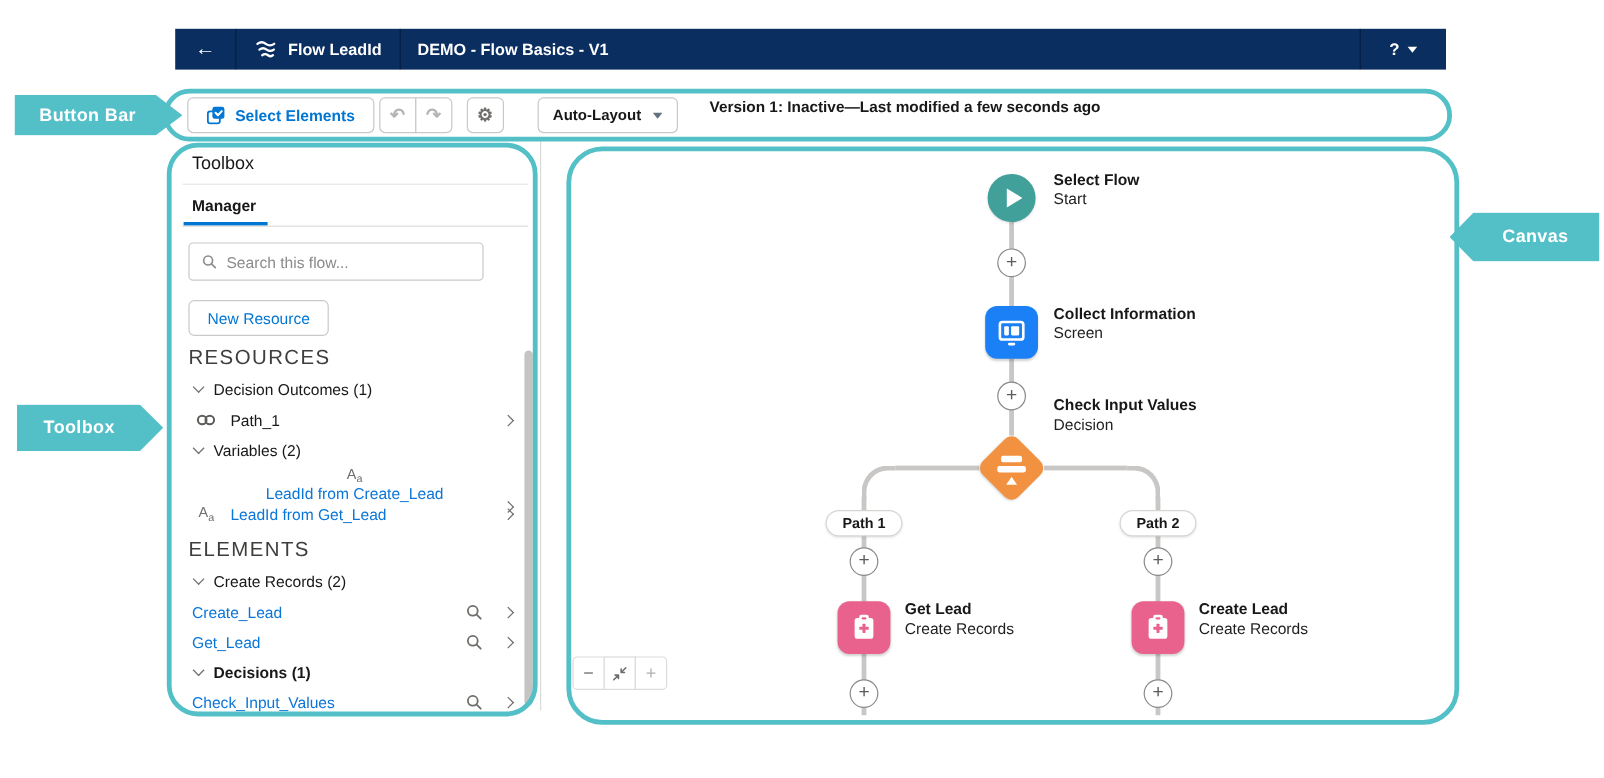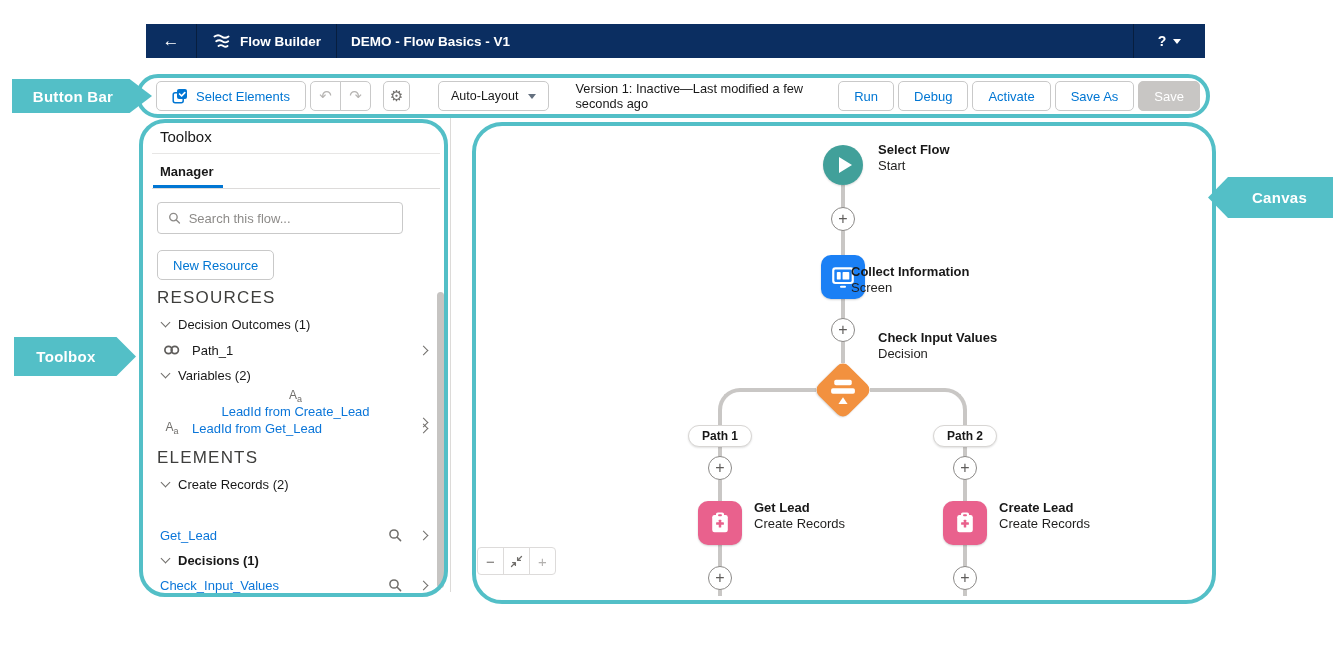--- a/index.html
+++ b/index.html
@@ -31,21 +31,21 @@
   .hdr-sep { width:1px; height:100%; background:rgba(0,0,0,.35); }
   .hdr-title { padding:0 14px; font-size:13.5px; font-weight:bold; }
   .hdr-help { margin-left:auto; height:100%; width:72px; border-left:1px solid rgba(0,0,0,.35);
               display:flex; align-items:center; justify-content:center; gap:7px; cursor:pointer; }
   .hdr-help-q { font-size:14px; font-weight:bold; }
   .caret-dn-w { width:0; height:0; border-left:4px solid transparent; border-right:4px solid transparent;
                 border-top:5px solid #fff; }
 
   
   .bbar { position:absolute; left:156px; top:81px; width:1044px; height:30px;
-          display:flex; align-items:flex-start; }
+          display:flex; align-items:flex-start;font-weight:bold; }
   .btn { height:30px; background:#fff; border:1px solid #c9c9c9; border-radius:5px;
          color:#0176d3; font-size:13px; display:flex; align-items:center; justify-content:center;
          padding:0 15px; cursor:pointer; white-space:nowrap; }
   .btn.icon-btn { padding:0; width:31px; }
   .btn.sel { gap:8px; }
   .grp { display:flex; margin-left:4px; }
   .grp .btn { border-radius:0; margin-left:-1px; color:#b6b4b2; }
   .grp .btn:first-child { border-radius:5px 0 0 5px; margin-left:0; }
   .grp .btn:last-child { border-radius:0 5px 5px 0; }
   .icon-undo::before { content:"↶"; font-size:15px; }
@@ -134,21 +134,21 @@
       <span></span>
     </div>
     <div class="hdr-app">
       <svg width="19" height="17" viewBox="0 0 19 17">
         <g fill="none" stroke="#fff" stroke-width="1.9" stroke-linecap="round">
           <path d="M2.5 3.5 q3.6 -2.6 7 0 t7 0"></path>
           <path d="M4.2 8.3 q3 -2.2 6 0 t6 0"></path>
           <path d="M6.5 13 q2.4 -1.7 4.8 0 t4.2 0"></path>
         </g>
       </svg>
-      <span class="hdr-app-name">Flow Builder</span>
+      <span class="hdr-app-name">Flow LeadId</span>
     </div>
     <div class="hdr-sep"></div>
     <div class="hdr-title">DEMO - Flow Basics - V1</div>
     <div class="hdr-help">
       <span class="hdr-help-q">?</span>
       <span class="caret-dn-w"></span>
     </div>
   </div>
 
   <div class="bbar">
@@ -169,27 +169,20 @@
         </div>
     </div>
     <div class="btn icon-btn btn-gear">
         <span class="icon-gear"></span>
       </div>
     <div class="btn btn-layout">
       <span>Auto-Layout</span>
       <span class="caret-dn-g"></span>
     </div>
     <div class="version">Version 1: Inactive—Last modified a few seconds ago</div>
-    <div class="bbar-right">
-      <div class="btn">Run</div>
-      <div class="btn">Debug</div>
-      <div class="btn">Activate</div>
-      <div class="btn">Save As</div>
-      <div class="btn disabled">Save</div>
-    </div>
   </div>
 
   <div class="tbx-edge"></div>
   <div class="tbx-title">Toolbox</div>
   <div class="tbx-div1"></div>
   <div class="tbx-tab">Manager</div>
   <div class="tbx-tab-ul"></div>
   <div class="tbx-tab-bd"></div>
 
   <div class="tbx-search">
@@ -247,20 +240,31 @@
       </span>
   </div>
 
   <div class="sec-hd" style="top:448px;">ELEMENTS</div>
 
   <div class="row" style="top:471px;">
     <span class="g-ind">
         <span class="chev d"></span>
       </span>
     <span class="lbl">Create Records (2)</span>
+  </div>
+  <div class="row" style="top:497px;">
+    <span class="i-ind2"></span>
+    <span class="link">Create_Lead</span>
+    <span class="trail">
+      <svg class="mag" viewBox="0 0 14 14">
+        <circle cx="6" cy="6" r="4.1" fill="none" stroke="#706e6b" stroke-width="1.5"></circle>
+        <line x1="9.2" y1="9.2" x2="12.6" y2="12.6" stroke="#706e6b" stroke-width="1.5" stroke-linecap="round"></line>
+      </svg>
+      <span class="chev r"></span>
+    </span>
   </div>
   <div class="row" style="top:522px;">
     <span class="i-ind2"></span>
     <span class="link">Get_Lead</span>
     <span class="trail">
       <svg class="mag" viewBox="0 0 14 14">
         <circle cx="6" cy="6" r="4.1" fill="none" stroke="#706e6b" stroke-width="1.5"></circle>
         <line x1="9.2" y1="9.2" x2="12.6" y2="12.6" stroke="#706e6b" stroke-width="1.5" stroke-linecap="round"></line>
       </svg>
       <span class="chev r"></span>
@@ -308,21 +312,21 @@
   <div class="plus" style="left:831px; top:207px;"></div>
 
   <div class="sq-node screen-node">
     <svg width="26" height="26" viewBox="0 0 24 24">
       <rect x="3" y="4" width="18" height="13.5" rx="2" fill="none" stroke="#fff" stroke-width="2"></rect>
       <rect x="6.3" y="7.3" width="3.6" height="7" rx="0.8" fill="#fff"></rect>
       <rect x="11.6" y="7.3" width="6.2" height="7" rx="0.8" fill="#fff"></rect>
       <rect x="9.2" y="20" width="5.6" height="2" rx="1" fill="#fff"></rect>
     </svg>
   </div>
-  <div class="node-lbl" style="left:851px; top:254px;margin-top:10px;">
+  <div class="node-lbl" style="left:878px; top:254px;">
     <div class="t">Collect Information</div>
     <div class="s">Screen</div>
   </div>
   <div class="plus" style="left:831px; top:318px;"></div>
 
   <div class="node-lbl" style="left:878px; top:330px;">
     <div class="t">Check Input Values</div>
     <div class="s">Decision</div>
   </div>
   <div class="diamond">

